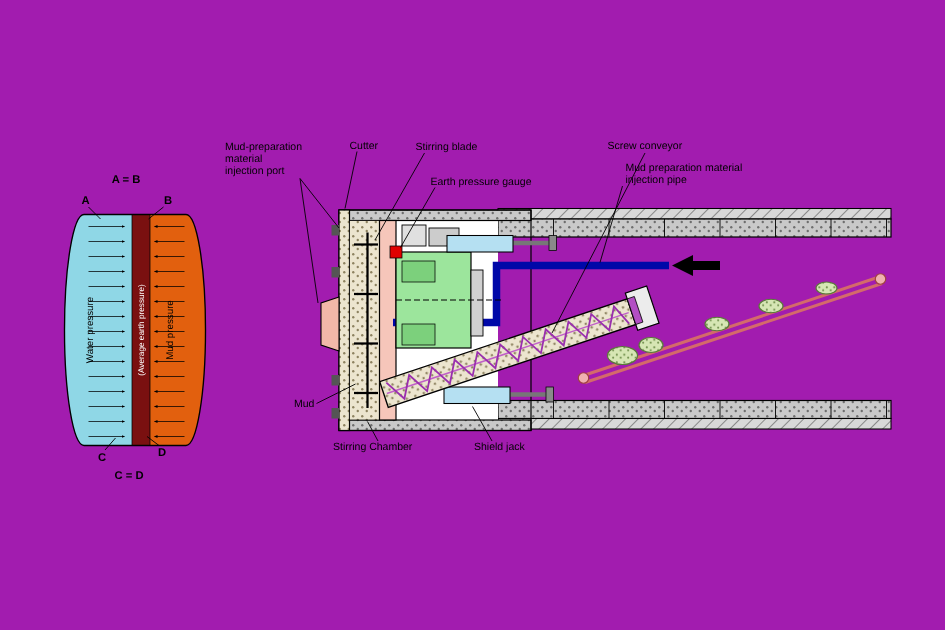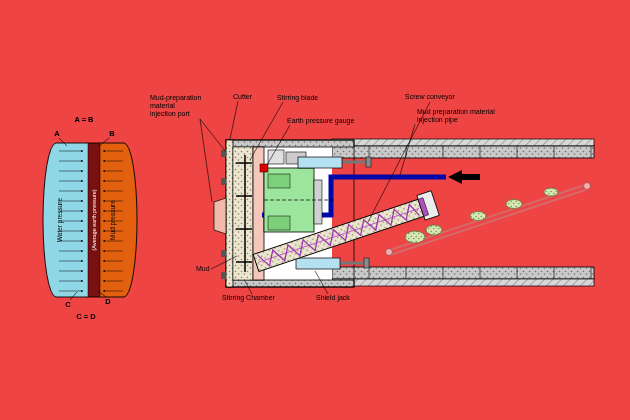--- a/index.html
+++ b/index.html
@@ -1,16 +1,16 @@
 <!DOCTYPE html>
 <html><head>
 <meta charset="utf-8">
 <style>
   html,body{margin:0;padding:0;background:#fff;}
-  .canvas{position:relative;width:630px;height:420px;background:#ef4444;overflow:hidden;}
+  .canvas{position:relative;width:630px;height:420px;background:#a21caf;overflow:hidden;}
   svg{font-family:"Liberation Sans", sans-serif;}
   text{fill:#000;}
   .lbl{font-size:7px;}
   .big{font-size:7.5px;font-weight:bold;}
   .vert{font-size:6.5px;}
   .vert-sm{font-size:5.5px;fill:#fff;}
   .leader{stroke:#000;stroke-width:0.6;fill:none;}
 </style>
 </head>
 <body>

